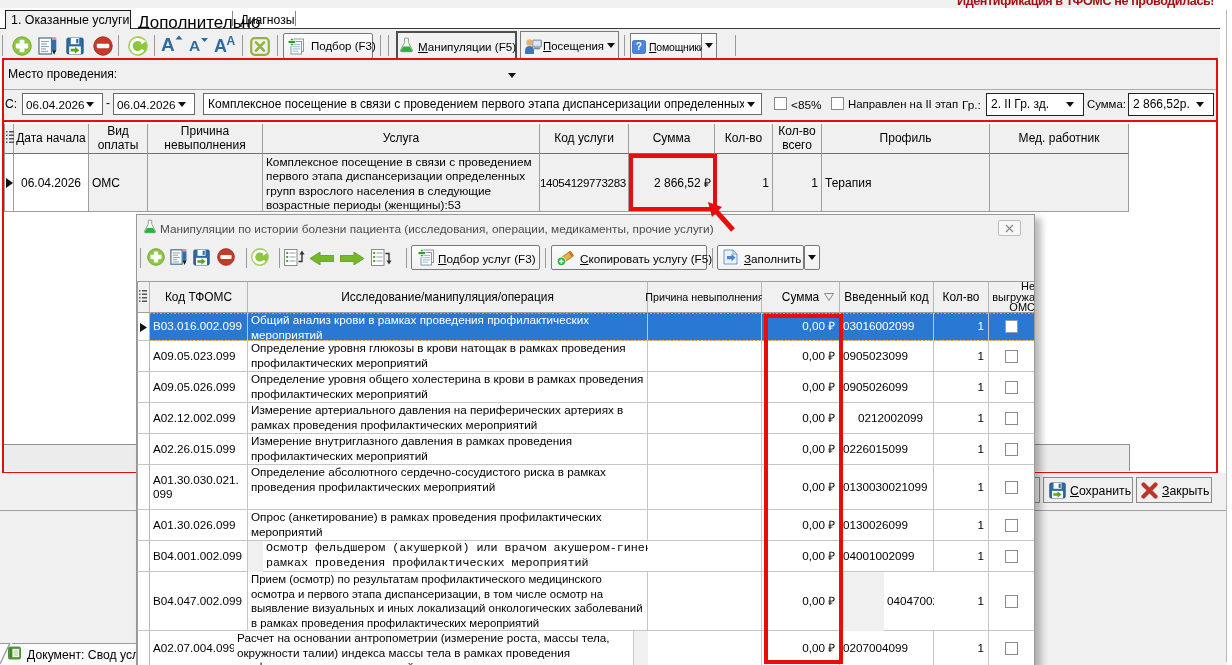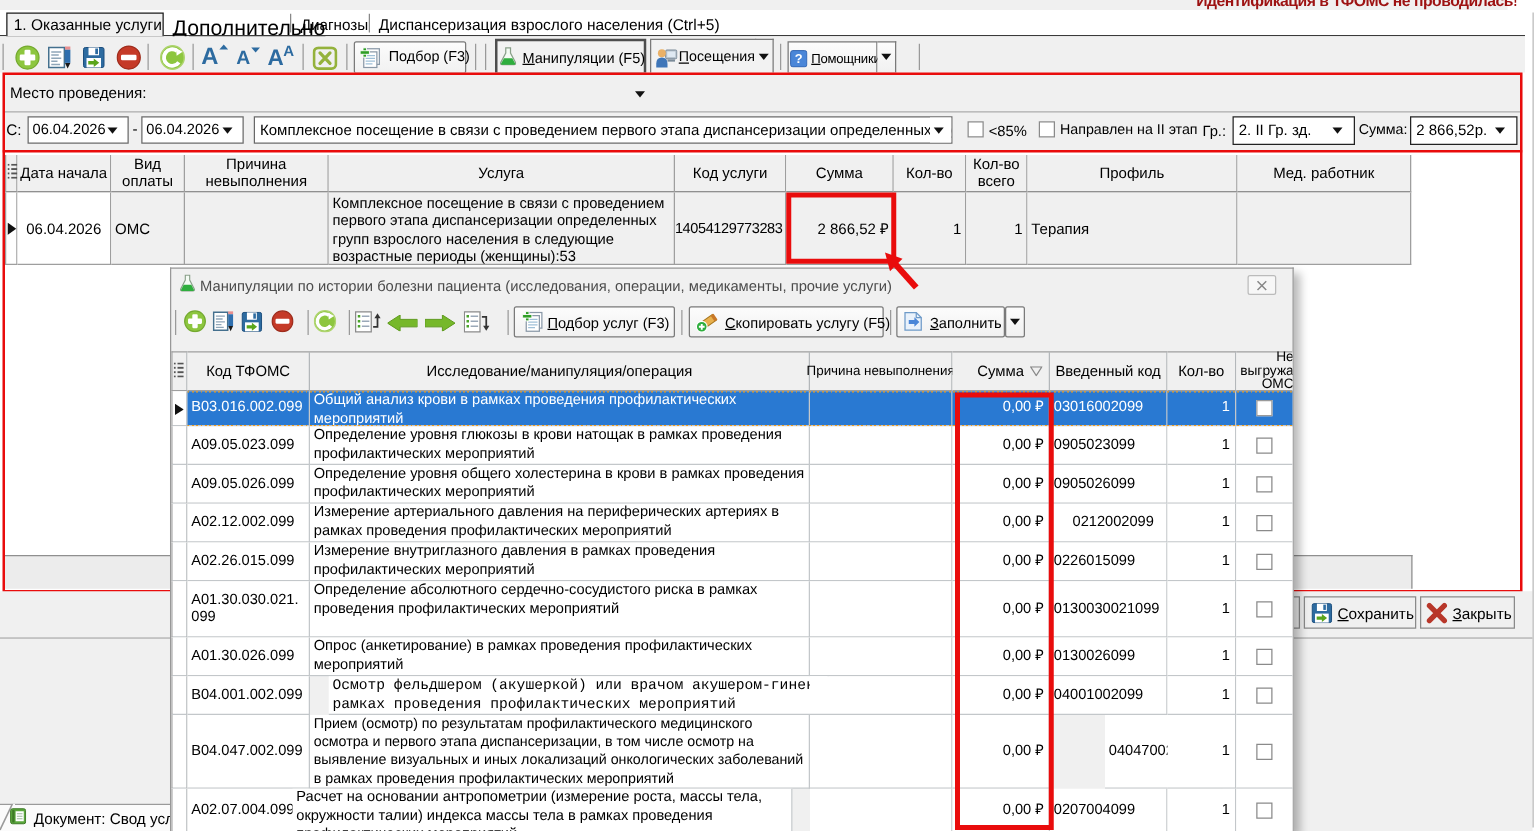--- a/index.html
+++ b/index.html
@@ -32,21 +32,20 @@
       <span style="position:absolute;left:0;top:-6px;font-size:12.6px;font-weight:700;color:#9d1212;white-space:nowrap;letter-spacing:-0.4px;">Идентификация в ТФОМС не проводилась!</span>
     </div>
 
   <div class="abs" style="left:0;top:27.5px;width:1220px;height:1.5px;background:#3a3a3a;"></div>
   <div class="abs" style="left:5px;top:9.5px;width:126px;height:20px;border:1.5px solid #1c1c1c;background:#f0f0f0;"></div>
   <div class="lbl" style="left:11px;top:12.5px;font-size:12.4px;">1. Оказанные услуги</div>
   <div class="lbl" style="left:138px;top:12.5px;font-size:17px;text-decoration:underline;">Дополнительно</div>
   <div class="abs" style="left:232px;top:11px;width:1px;height:15px;background:#888;"></div>
   <div class="lbl" style="left:240.5px;top:12.5px;font-size:12.2px;">Диагнозы</div>
   <div class="abs" style="left:295px;top:11px;width:1px;height:15px;background:#888;"></div>
-  <div class="lbl" style="left:303px;top:12.5px;font-size:12.4px;">Диспансеризация взрослого населения (Ctrl+5)</div>
 
   <div class="abs" style="left:0;top:29px;width:1220px;height:29px;background:#f0f0f0;"></div>
   <div class="sep" style="left:2px;top:35px;height:21px;"></div>
   <div class="sep" style="left:118px;top:35px;height:21px;"></div>
   <div class="sep" style="left:154px;top:35px;height:21px;"></div>
   <div class="sep" style="left:242px;top:35px;height:21px;"></div>
   <div class="sep" style="left:277px;top:35px;height:21px;"></div>
   <div class="sep" style="left:380px;top:35px;height:21px;"></div>
   <div class="sep" style="left:388px;top:35px;height:21px;"></div>
   <div class="sep" style="left:735px;top:35px;height:21px;"></div>

